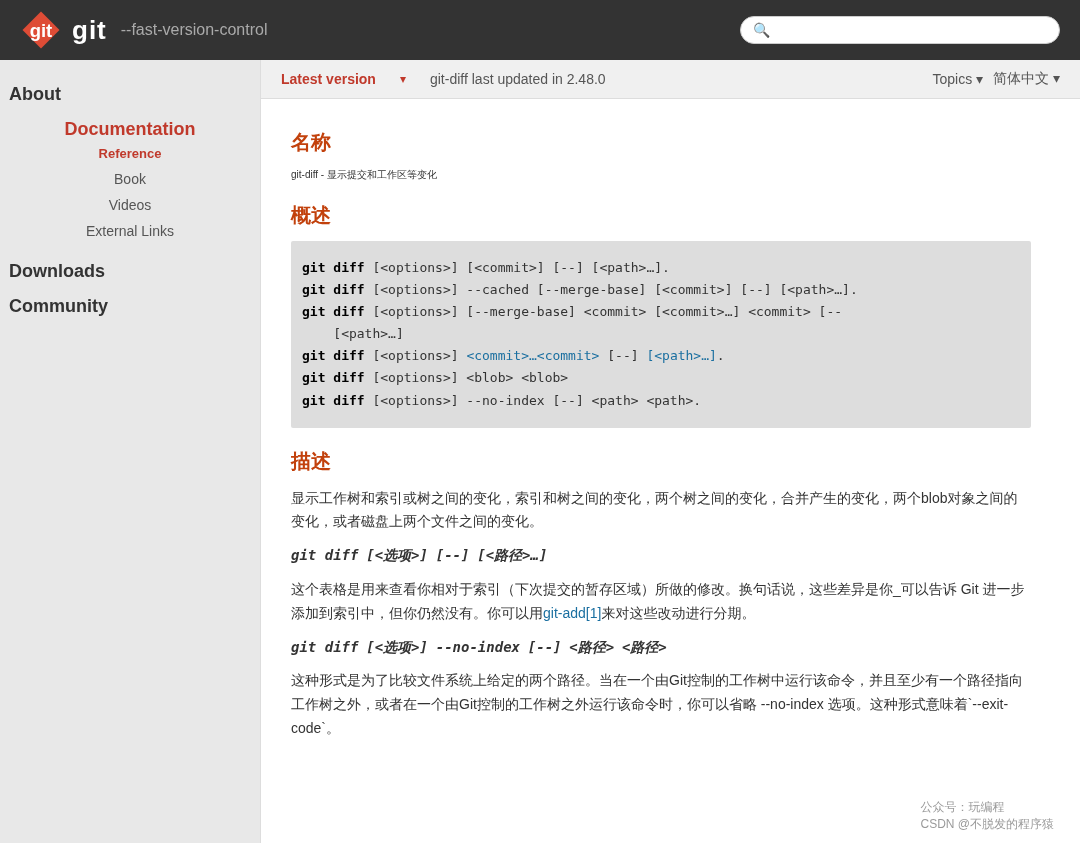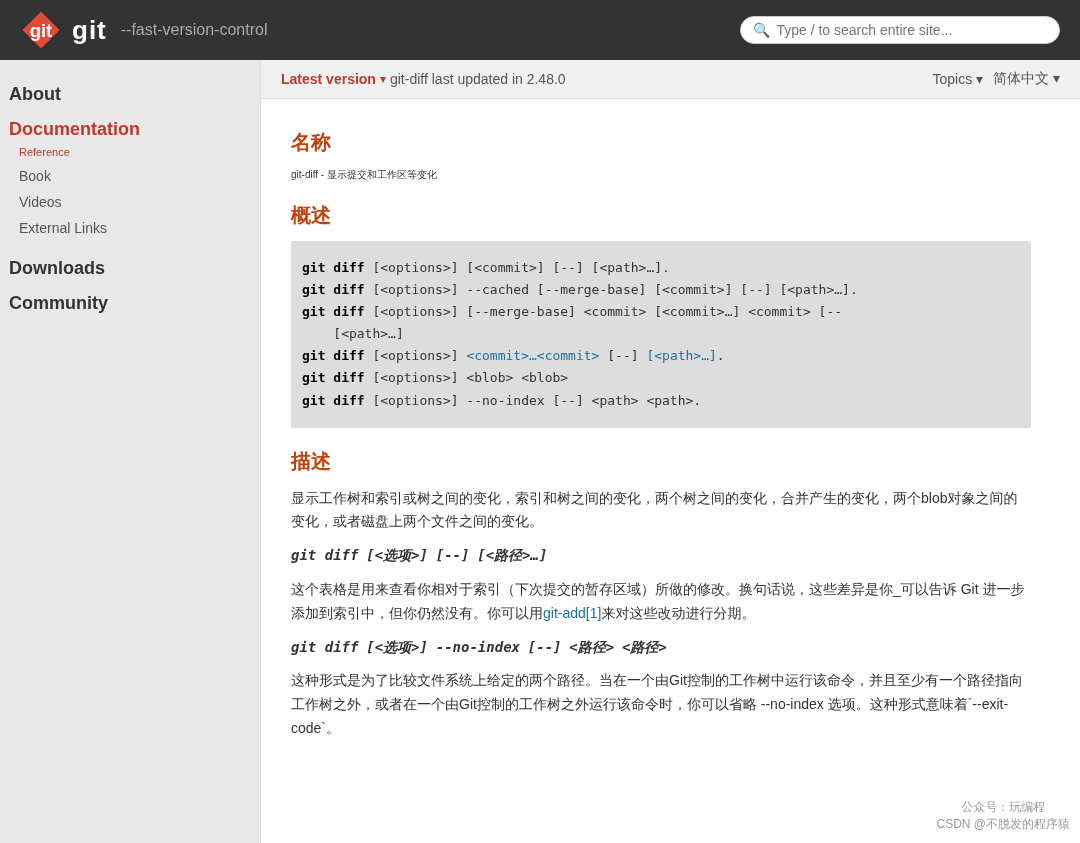--- a/index.html
+++ b/index.html
@@ -71,59 +71,59 @@
     }
     .sidebar-main-link {
       font-size: 18px;
       font-weight: bold;
       color: #333;
       text-decoration: none;
       display: block;
       padding: 4px 0;
     }
     .sidebar-section-link {
-      font-size: 11px;
-      font-weight: normal;
+      font-size: 13px;
+      font-weight: bold;
       color: #c0392b;
       text-decoration: none;
       display: block;
       padding: 2px 10px;
     }
     .sidebar-sub-link {
       font-size: 14px;
       color: #555;
       text-decoration: none;
       display: block;
       padding: 2px 10px;
     }
     .sidebar-doc-link {
       font-size: 18px;
       font-weight: bold;
       color: #c0392b;
       text-decoration: none;
       display: block;
       padding: 4px 0;
     }
-    .sidebar-subsection { margin-bottom: 16px; }
+    .sidebar-subsection { margin-bottom: 16px; text-align: center; }
 
     
     #main {
       flex: 1;
       background: #fff;
       border-left: 1px solid #ddd;
     }
 
     
     #topbar {
       background: #f0f0f0;
       border-bottom: 1px solid #ddd;
       padding: 10px 20px;
       display: flex;
       align-items: center;
-      gap: 4px;
+      gap: 24px;
     }
     #latest-version-btn {
       color: #c0392b;
       font-weight: bold;
       font-size: 14px;
       background: none;
       border: none;
       cursor: pointer;
     }
     #topbar-arrow {
@@ -198,43 +198,42 @@
     }
     .cmd-link {
       color: #1a6fa0;
       text-decoration: none;
     }
 
     
     #watermark {
       position: fixed;
       bottom: 10px;
-      right: 10px;
-      text-align: center;
+      right: 26px;
+      text-align: left;
       color: #555;
       font-size: 12px;
       opacity: 0.6;
       pointer-events: none;
     }
   </style>
 </head>
 <body>
 
 <div id="header">
 
   <svg id="logo-mark" viewBox="0 0 50 50" xmlns="http://www.w3.org/2000/svg">
     <polygon points="25,3 47,25 25,47 3,25" fill="#de4c36"></polygon>
     <polygon points="25,3 47,25 25,47 3,25" fill="none" stroke="#c0392b" stroke-width="0"></polygon>
     <text x="25" y="33" text-anchor="middle" font-size="22" font-weight="bold" fill="white" font-family="sans-serif">git</text>
   </svg>
   <span id="header-title">git</span>
   <span id="header-subtitle">--fast-version-control</span>
   <div id="search-box">
     <span id="search-icon">🔍</span>
-    <input id="search-input" type="text" placeholder="Type / to search entire site..." style="">
   </div>
 </div>
 
 <div id="layout">
 
   <div id="sidebar">
     <div class="sidebar-item">
       <a class="sidebar-main-link" href="#">About</a>
     </div>
     <div class="sidebar-subsection">

